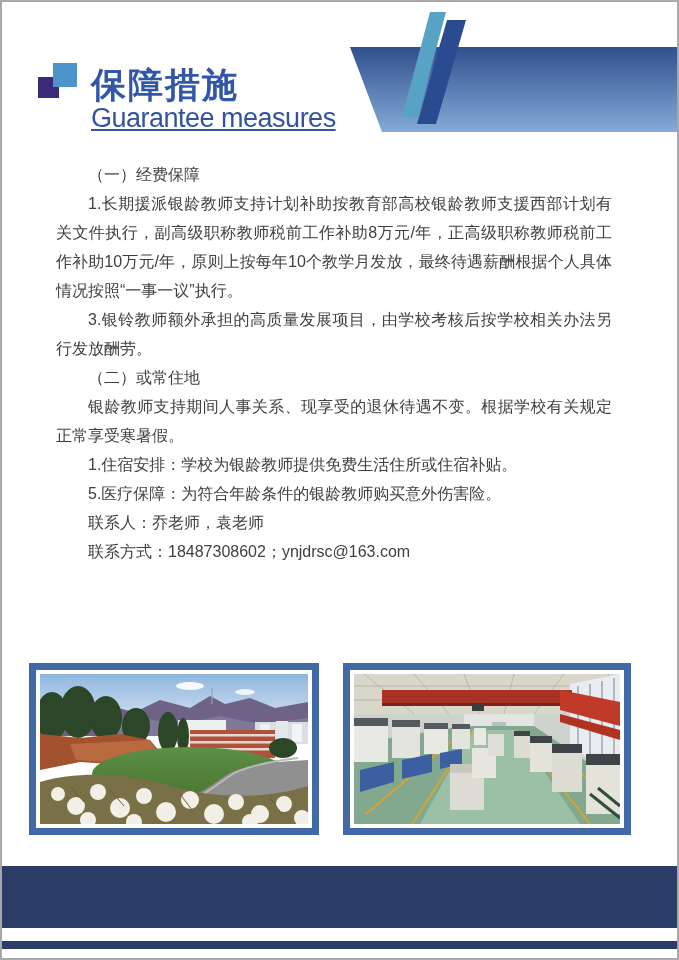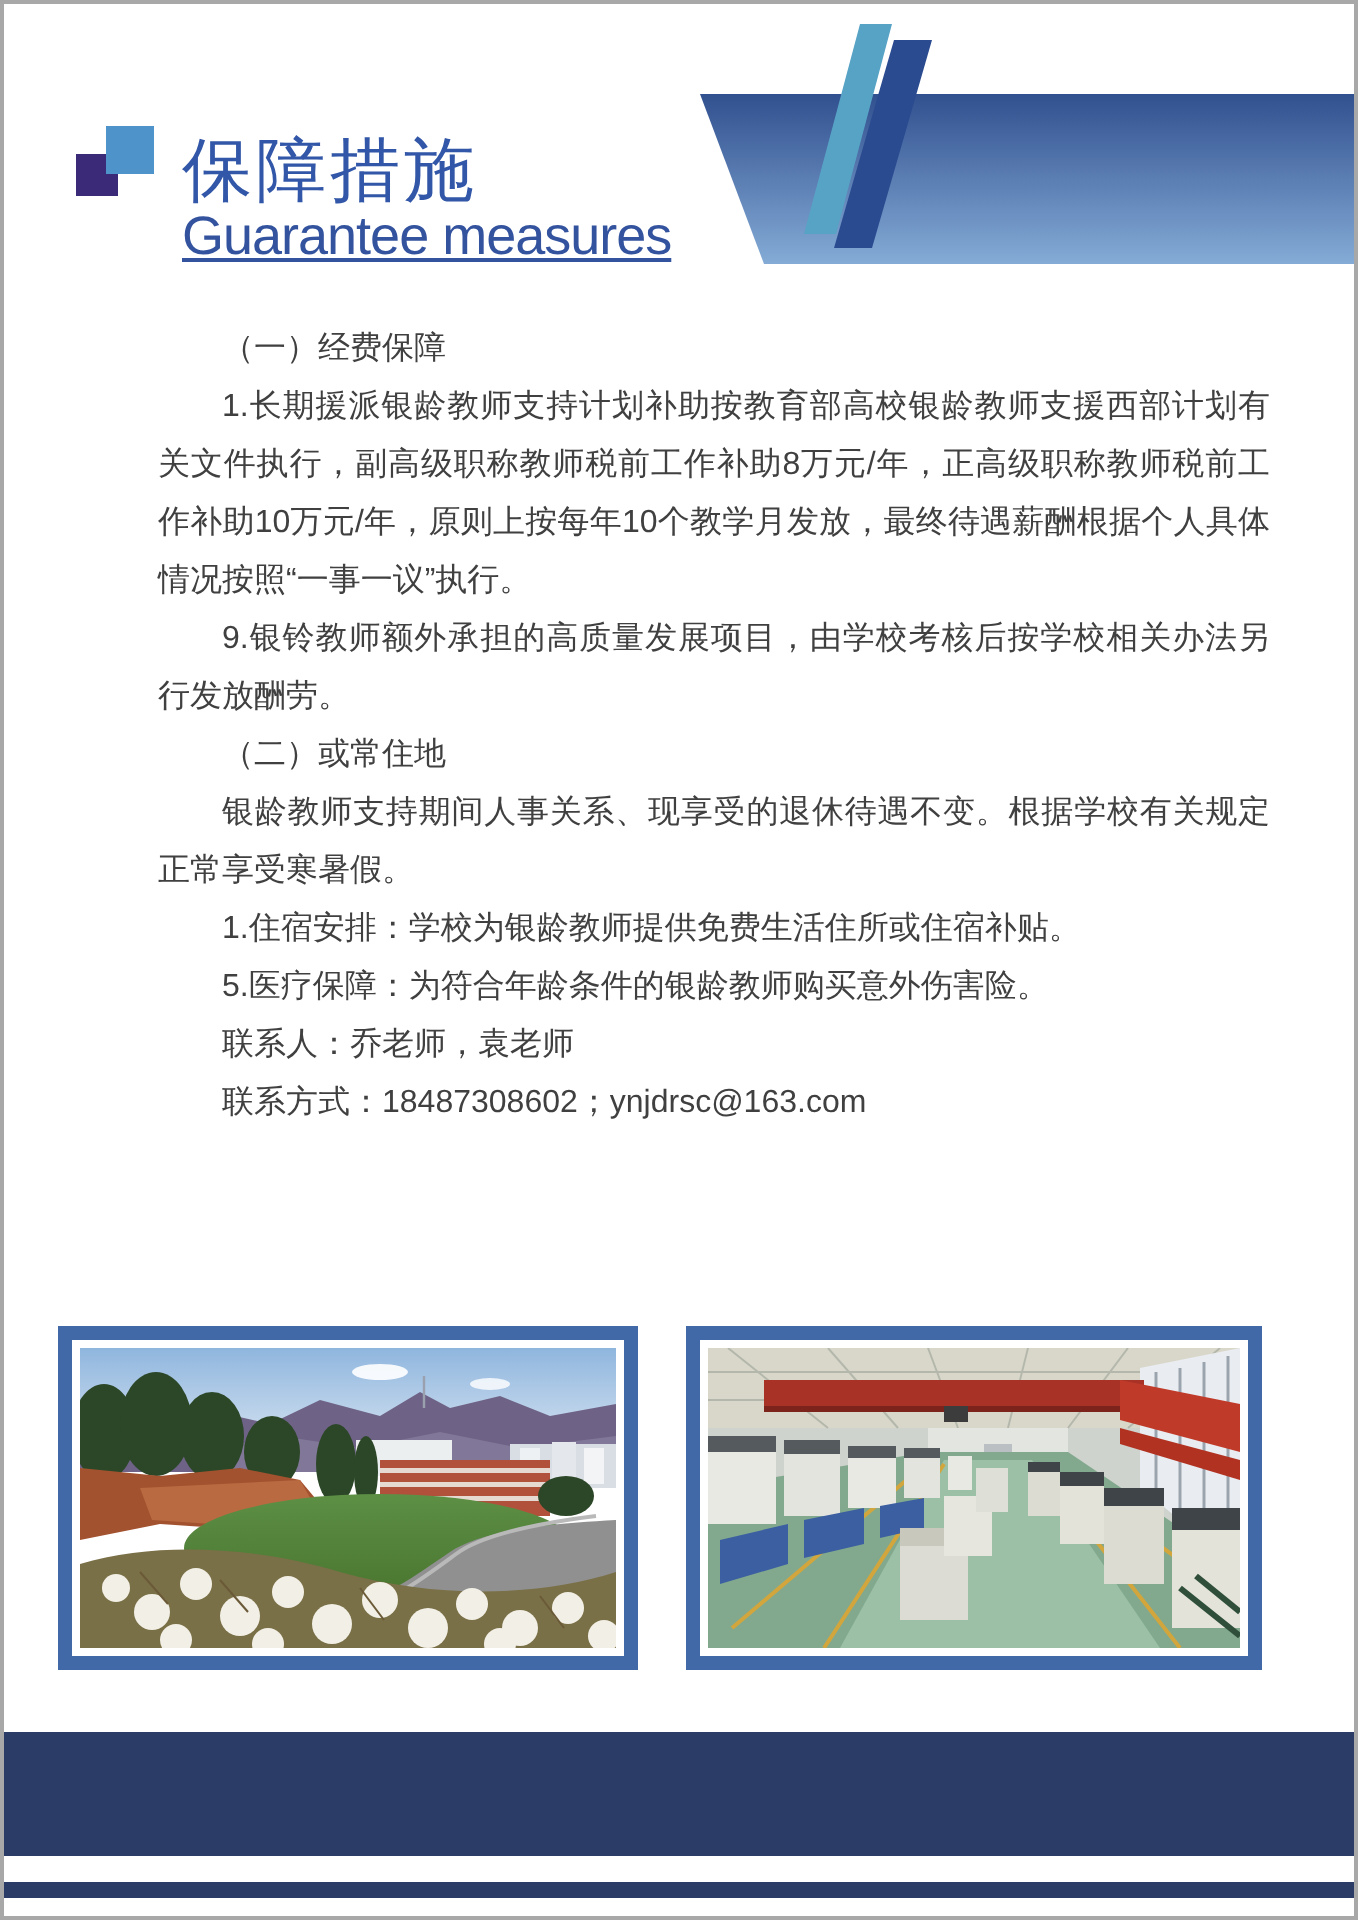--- a/index.html
+++ b/index.html
@@ -5,27 +5,27 @@
   html,body{margin:0;padding:0;background:#ffffff;}
   body{width:679px;height:960px;font-family:"Liberation Sans","DejaVu Sans",sans-serif;}
   .page{position:relative;width:679px;height:960px;background:#ffffff;
         border:2px solid #a8a8a8;box-sizing:border-box;overflow:hidden;}
 
   
   .header-art{position:absolute;left:0;top:0;width:675px;height:150px;}
   .sq{position:absolute;}
   .sq-purple{left:36px;top:75px;width:21px;height:21px;background:#3b2a78;z-index:2;}
   .sq-blue{left:51px;top:61px;width:24px;height:24px;background:#4e93c9;z-index:3;}
-  .page-title{position:absolute;left:89px;top:60px;font-size:35px;font-weight:normal;
+  .page-title{position:absolute;left:89px;top:60px;font-size:35px;font-weight:bold;
               color:#3257a8;letter-spacing:2px;z-index:4;}
   .page-subtitle{position:absolute;left:89px;top:101px;font-size:27px;font-weight:500;
                  color:#33539f;letter-spacing:-0.5px;z-index:4;text-decoration:underline;}
 
   
-  .content{position:absolute;left:77px;top:158px;width:556px;z-index:4;}
+  .content{position:absolute;left:54px;top:158px;width:556px;z-index:4;}
   .content p{margin:0;font-size:16px;line-height:29px;color:#404040;
              text-align:justify;text-indent:2em;}
 
   
   .photo-frame{position:absolute;box-sizing:border-box;border:7px solid #4169a8;
                background:#ffffff;padding:4px;}
   .photo-frame svg{display:block;}
   .photo-left{left:27px;top:661px;width:290px;height:172px;}
   .photo-right{left:341px;top:661px;width:288px;height:172px;}
 
@@ -52,21 +52,21 @@
 
   <div class="sq sq-purple"></div>
   <div class="sq sq-blue"></div>
 
   <div class="page-title">保障措施</div>
   <div class="page-subtitle">Guarantee measures</div>
 
   <div class="content">
     <p>（一）经费保障</p>
     <p>1.长期援派银龄教师支持计划补助按教育部高校银龄教师支援西部计划有关文件执行，副高级职称教师税前工作补助8万元/年，正高级职称教师税前工作补助10万元/年，原则上按每年10个教学月发放，最终待遇薪酬根据个人具体情况按照“一事一议”执行。</p>
-    <p>9.银铃教师额外承担的高质量发展项目，由学校考核后按学校相关办法另行发放酬劳。</p>
+    <p>3.银铃教师额外承担的高质量发展项目，由学校考核后按学校相关办法另行发放酬劳。</p>
     <p>（二）或常住地</p>
     <p>银龄教师支持期间人事关系、现享受的退休待遇不变。根据学校有关规定正常享受寒暑假。</p>
     <p>1.住宿安排：学校为银龄教师提供免费生活住所或住宿补贴。</p>
     <p>5.医疗保障：为符合年龄条件的银龄教师购买意外伤害险。</p>
     <p>联系人：乔老师，袁老师</p>
     <p>联系方式：18487308602；ynjdrsc@163.com</p>
   </div>
 
   <div class="photo-frame photo-left">
     <svg width="268" height="150" viewBox="0 0 268 150">

